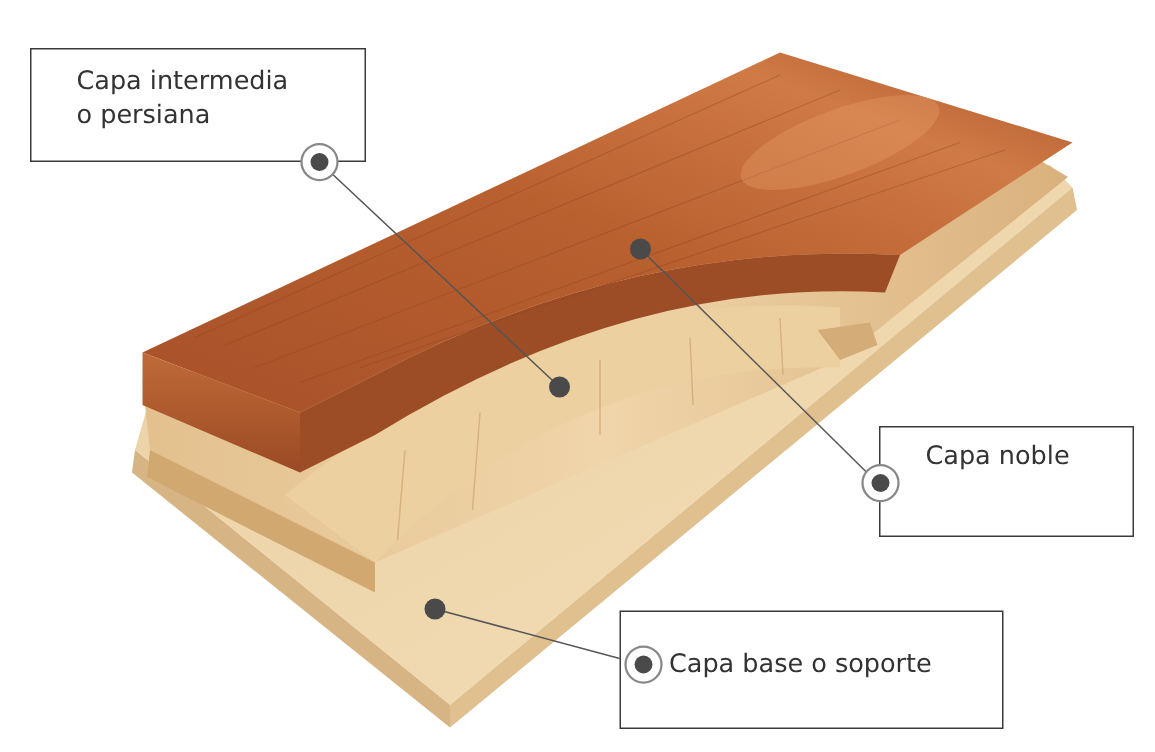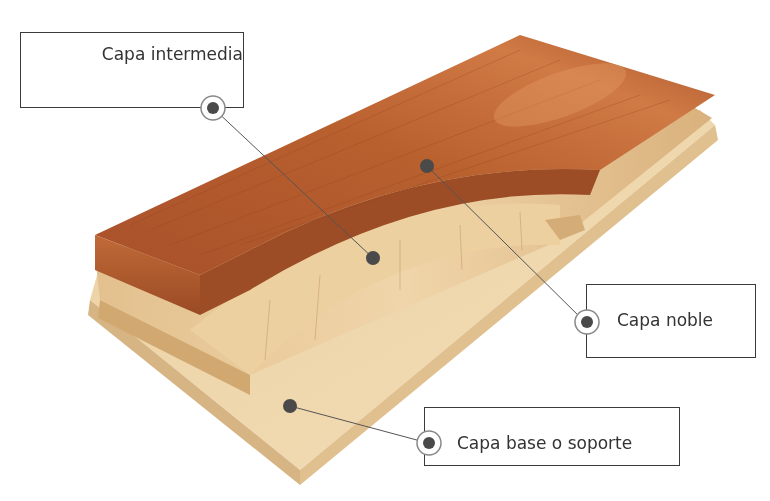--- a/index.html
+++ b/index.html
@@ -74,29 +74,30 @@
     <line x1="290" y1="406" x2="428" y2="443"></line>
   </g>
 
   <g fill="#4a4a4a">
     <circle cx="373" cy="258" r="7"></circle>
     <circle cx="427" cy="166" r="7"></circle>
     <circle cx="290" cy="406" r="7"></circle>
   </g>
 </svg>
 
-<div class="label-box" style="left:20px;top:32px;width:224px;height:76px;padding:10px 0 0 30px;text-align:right;">
+<div class="label-box" style="left:20px;top:32px;width:224px;height:76px;padding:10px 0 0 30px;">
   <span>Capa intermedia</span>
+  <span>o persiana</span>
 </div>
 
-<div class="label-box" style="left:586px;top:284px;width:170px;height:74px;padding:24px 0 0 30px;">
+<div class="label-box" style="left:586px;top:284px;width:170px;height:74px;padding:8px 0 0 30px;">
   <span>Capa noble</span>
 </div>
 
-<div class="label-box" style="left:424px;top:407px;width:256px;height:59px;padding:24px 0 0 32px;">
+<div class="label-box" style="left:413px;top:407px;width:256px;height:79px;padding:24px 0 0 32px;">
   <span>Capa base o soporte</span>
 </div>
 
 <svg style="position:absolute;left:0;top:0;width:770px;height:501px;pointer-events:none;" viewBox="0 0 770 501">
   <g>
     <circle cx="213" cy="108" r="12" fill="#fff" stroke="#888" stroke-width="1.5"></circle>
     <circle cx="213" cy="108" r="6" fill="#4a4a4a"></circle>
   </g>
   <g>
     <circle cx="587" cy="322" r="12" fill="#fff" stroke="#888" stroke-width="1.5"></circle>

